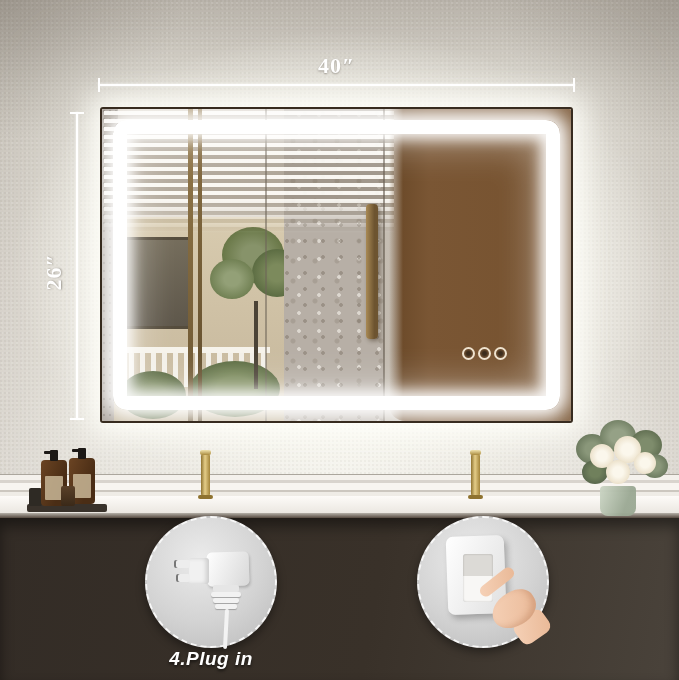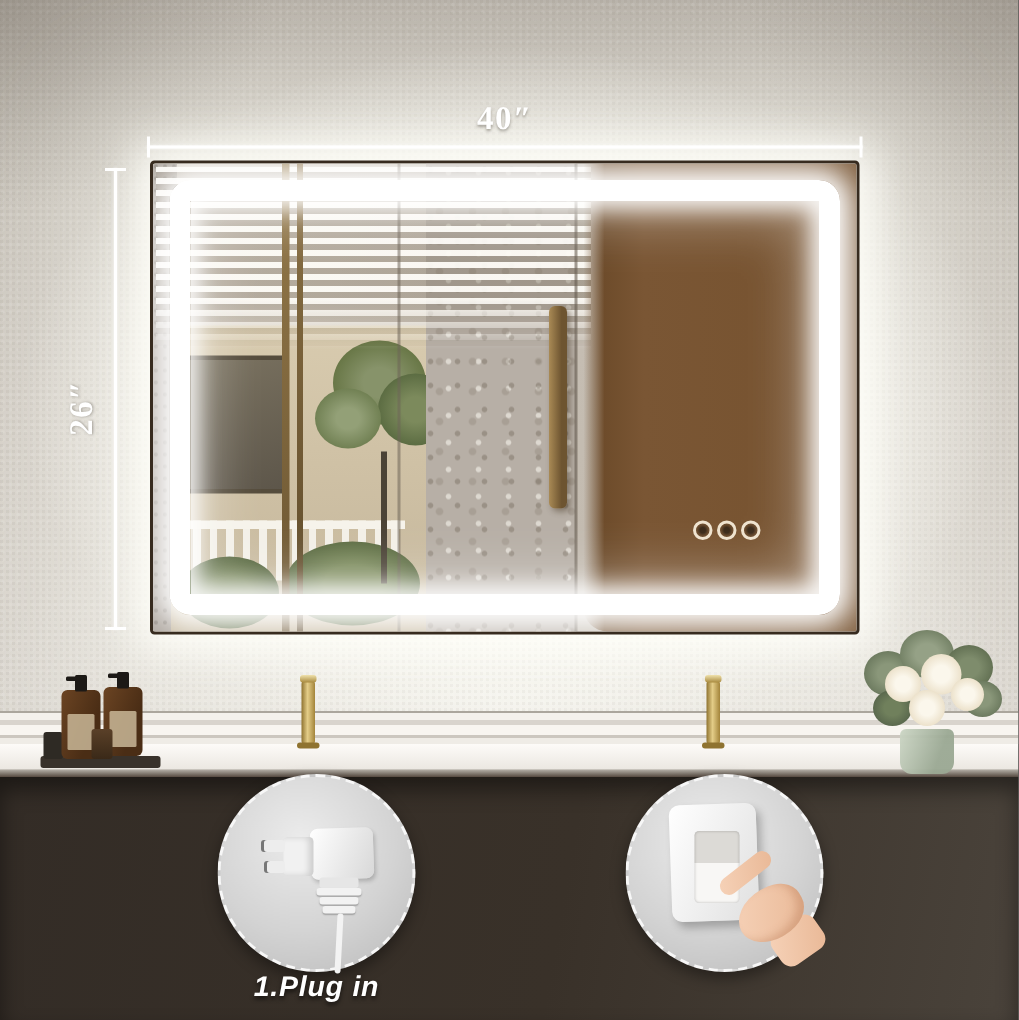--- a/index.html
+++ b/index.html
@@ -73,21 +73,21 @@
   .touch-dot{width:9px;height:9px;border-radius:50%;border:2px solid #efe3cf;
     background:radial-gradient(#3a2a1a 28%, rgba(58,42,26,.25) 60%);box-sizing:content-box;}
   .led-ring{left:11px;top:11px;width:447px;height:290px;box-sizing:border-box;
     border:14px solid #ffffff;border-radius:14px;
     box-shadow:0 0 16px 6px rgba(255,255,255,.95),0 0 42px 16px rgba(255,255,255,.5),
                inset 0 0 14px 5px rgba(255,255,255,.95),inset 0 0 34px 14px rgba(255,255,255,.35);}
 
   
   .dim-label{color:#fff;font-family:"Liberation Serif",serif;font-weight:bold;font-size:22px;
     text-shadow:0 1px 2px rgba(90,84,74,.5);letter-spacing:1px;}
-  .dim-top{left:98px;top:70px;width:477px;height:32px;}
+  .dim-top{left:98px;top:57px;width:477px;height:32px;}
   .dim-top .label{left:0;right:0;top:-4px;text-align:center;}
   .dim-line-h{left:0;top:27px;width:477px;height:2px;background:#fff;box-shadow:0 0 2px rgba(255,255,255,.8);}
   .tick-v{top:21px;width:2px;height:14px;background:#fff;}
   .dim-left{left:40px;top:112px;width:40px;height:308px;}
   .dim-line-v{left:36px;top:0;width:2px;height:308px;background:#fff;box-shadow:0 0 2px rgba(255,255,255,.8);}
   .tick-h{left:30px;width:14px;height:2px;background:#fff;}
   .dim-left .label{left:-26px;top:147px;width:80px;text-align:center;transform:rotate(-90deg);}
 
   
   .molding{left:0;top:474px;width:679px;height:22px;
@@ -277,21 +277,21 @@
       <div class="abs plug-face"></div>
       <div class="abs prong prong-t"></div>
       <div class="abs prong prong-b"></div>
       <div class="abs plug-neck"></div>
       <div class="abs rib rib1"></div>
       <div class="abs rib rib2"></div>
       <div class="abs rib rib3"></div>
       <div class="abs cord"></div>
     </div>
   </div>
-  <div class="abs callout-label cl1">1.Plug in</div>
+  <div class="abs callout-label cl1">4.Plug in</div>
 
   <div class="abs callout-circle cc2">
     <div class="abs" style="left:0;top:0;width:132px;height:132px;">
       <div class="abs sw-plate"></div>
       <div class="abs sw-rocker"></div>
       <div class="abs hand hand-wrist"></div>
       <div class="abs hand hand-palm"></div>
       <div class="abs hand hand-finger"></div>
     </div>
   </div>

